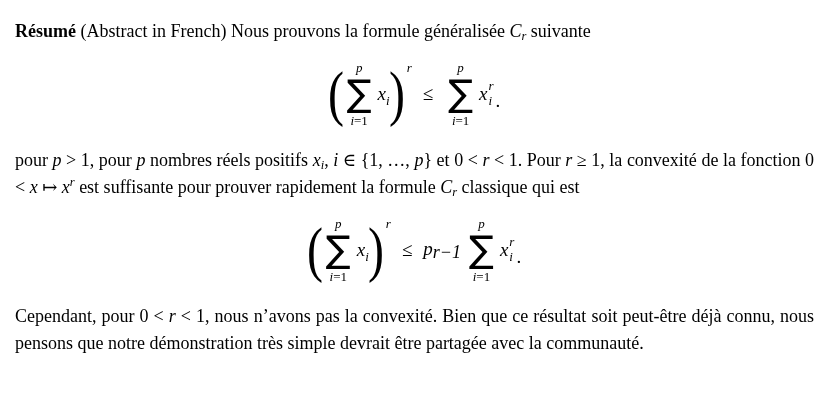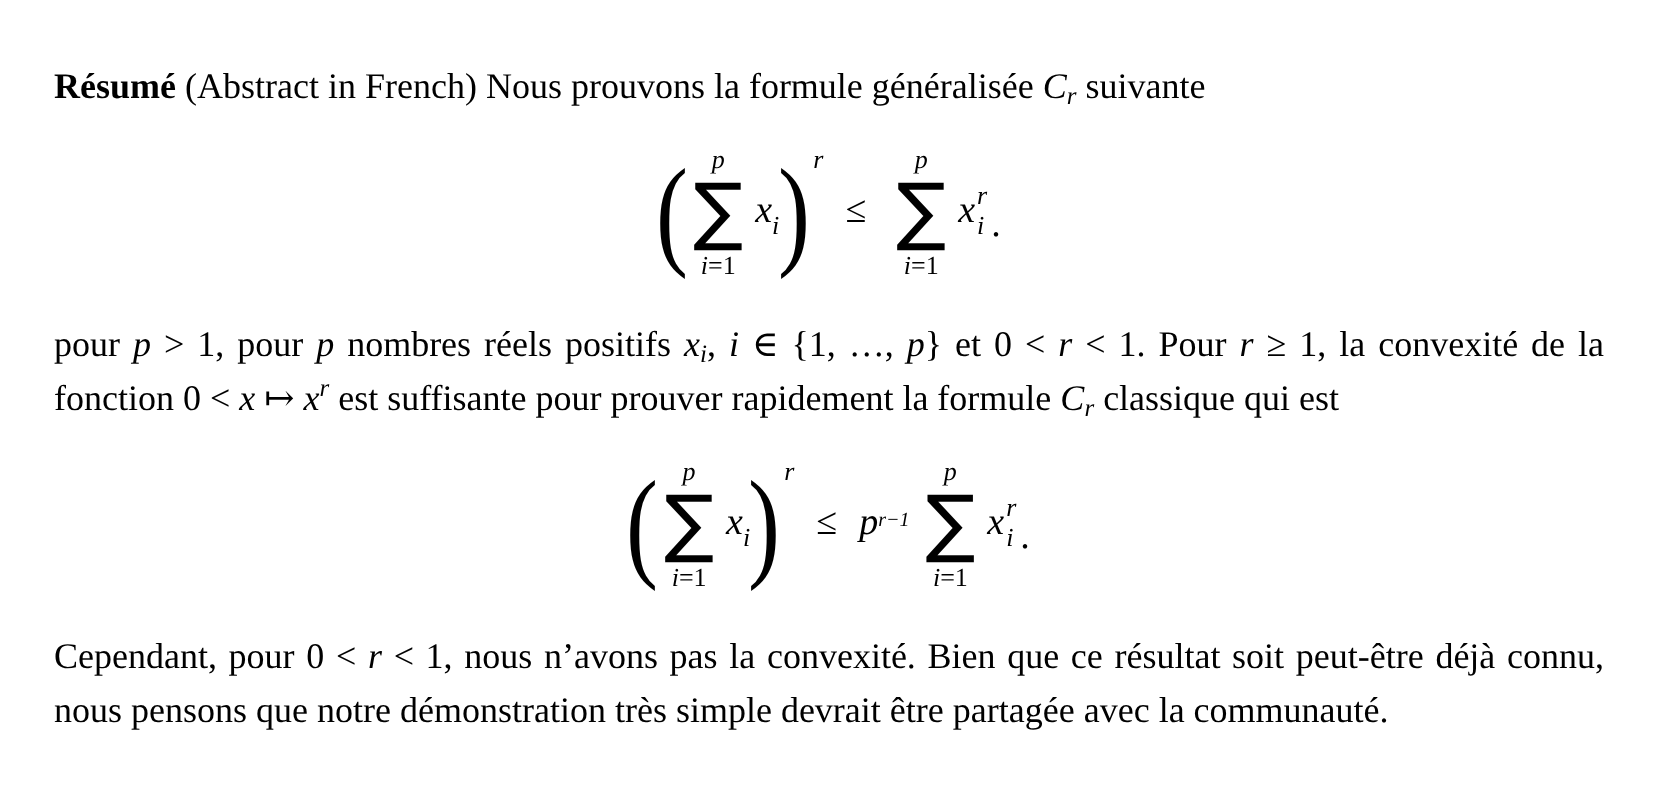--- a/index.html
+++ b/index.html
@@ -8,21 +8,21 @@
     color: #000000;
   }
   body {
     width: 829px; height: 403px;
     box-sizing: border-box;
     overflow: hidden;
     padding: 14px 11px 0 11px;
     font-family: "Liberation Serif", "DejaVu Serif", serif;
   }
   .para {
-    margin: 16px; padding: 0;
+    margin: 4px; padding: 0;
     font-size: 18px;
     line-height: 27px;
     text-align: justify;
   }
   .b { font-weight: bold; }
   .mi { font-style: italic; }
   .msub { font-size: 12.5px; vertical-align: -3px; line-height: 0; }
   .msup { font-size: 12.5px; vertical-align: 7px; line-height: 0; }
 
   
@@ -70,21 +70,21 @@
   .stack {
     display: inline-flex;
     flex-direction: column;
     align-items: flex-start;
     font-size: 13px;
     line-height: 1.15;
     margin-left: 1px;
   }
   .rel { font-size: 19px; margin: 0 11px; }
   .coef { display: inline-flex; align-items: flex-start; font-size: 19px; margin-right: 4px; }
-  .coef .exp { font-size: 10px; margin-top: 4px; }
+  .coef .exp { font-size: 18px; margin-top: 4px; }
   .endmark { font-size: 19px; transform: translateY(7px); margin-left: 2px; }
 </style>
 </head>
 <body>
 
 <p class="para"><span class="b">Résumé</span><span> (Abstract in French) Nous prouvons la formule généralisée </span><span class="mi">C</span><span class="msub mi">r</span><span> suivante</span></p>
 
 <div class="display">
   <span class="paren">(</span>
   <span class="sum">

